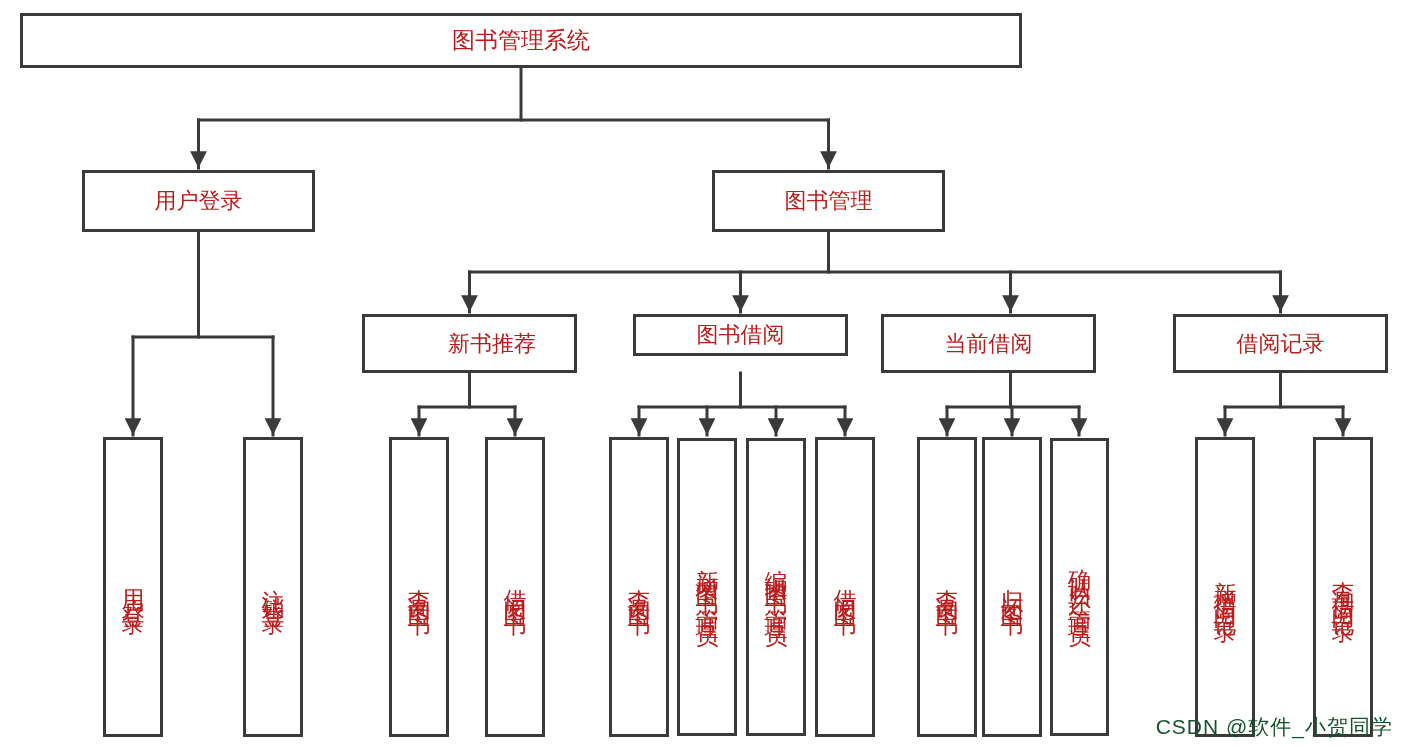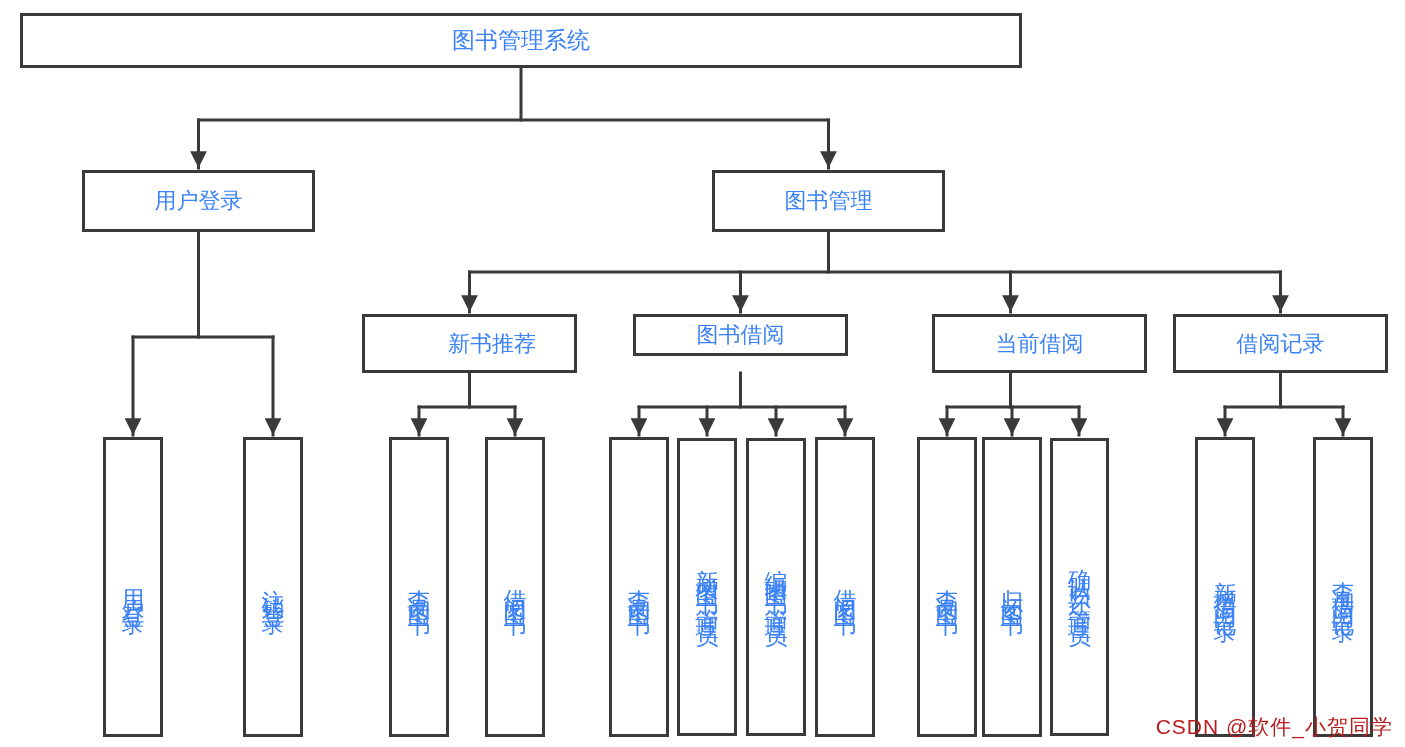--- a/index.html
+++ b/index.html
@@ -19,42 +19,42 @@
     position: absolute;
     left: 0; top: 0;
     width: 1405px; height: 747px;
     pointer-events: none;
   }
   .node {
     position: absolute;
     box-sizing: border-box;
     border: 3px solid #3a3a3a;
     background: #ffffff;
-    color: #3b82f6;
+    color: #b91c1c;
     display: flex;
     align-items: center;
     justify-content: center;
     text-align: right;
   }
   .node.root   { font-size: 23px; }
   .node.branch { font-size: 22px; }
   .node.leaf   { font-size: 23px; }
   .leaf .vtext {
     writing-mode: vertical-rl;
     text-orientation: mixed;
     letter-spacing: 8px;
     line-height: 1;
     white-space: nowrap;
   }
   .watermark {
     position: absolute;
     right: 12px;
     bottom: 6px;
     font-size: 21px;
-    color: #b91c1c;
+    color: #14532d;
     z-index: 5;
     letter-spacing: 1px;
     white-space: nowrap;
   }
 </style>
 </head>
 <body>
 
 <div class="canvas">
 
@@ -118,21 +118,21 @@
   <div class="node branch" style="left:712px; top:170px; width:233px; height:62px;">
     <span>图书管理</span>
   </div>
 
   <div class="node branch" style="left:362px; top:314px; width:215px; height:59px;padding-left:45px;">
     <span>新书推荐</span>
   </div>
   <div class="node branch" style="left:633px; top:314px; width:215px; height:42px;">
     <span>图书借阅</span>
   </div>
-  <div class="node branch" style="left:932px; top:314px; width:215px; height:59px;">
+  <div class="node branch" style="left:881px; top:314px; width:215px; height:59px;">
     <span>当前借阅</span>
   </div>
   <div class="node branch" style="left:1173px; top:314px; width:215px; height:59px;">
     <span>借阅记录</span>
   </div>
 
   <div class="node leaf" style="left:103px; top:437px; width:60px; height:300px;">
     <span class="vtext">用户登录</span>
   </div>
   <div class="node leaf" style="left:243px; top:437px; width:60px; height:300px;">

